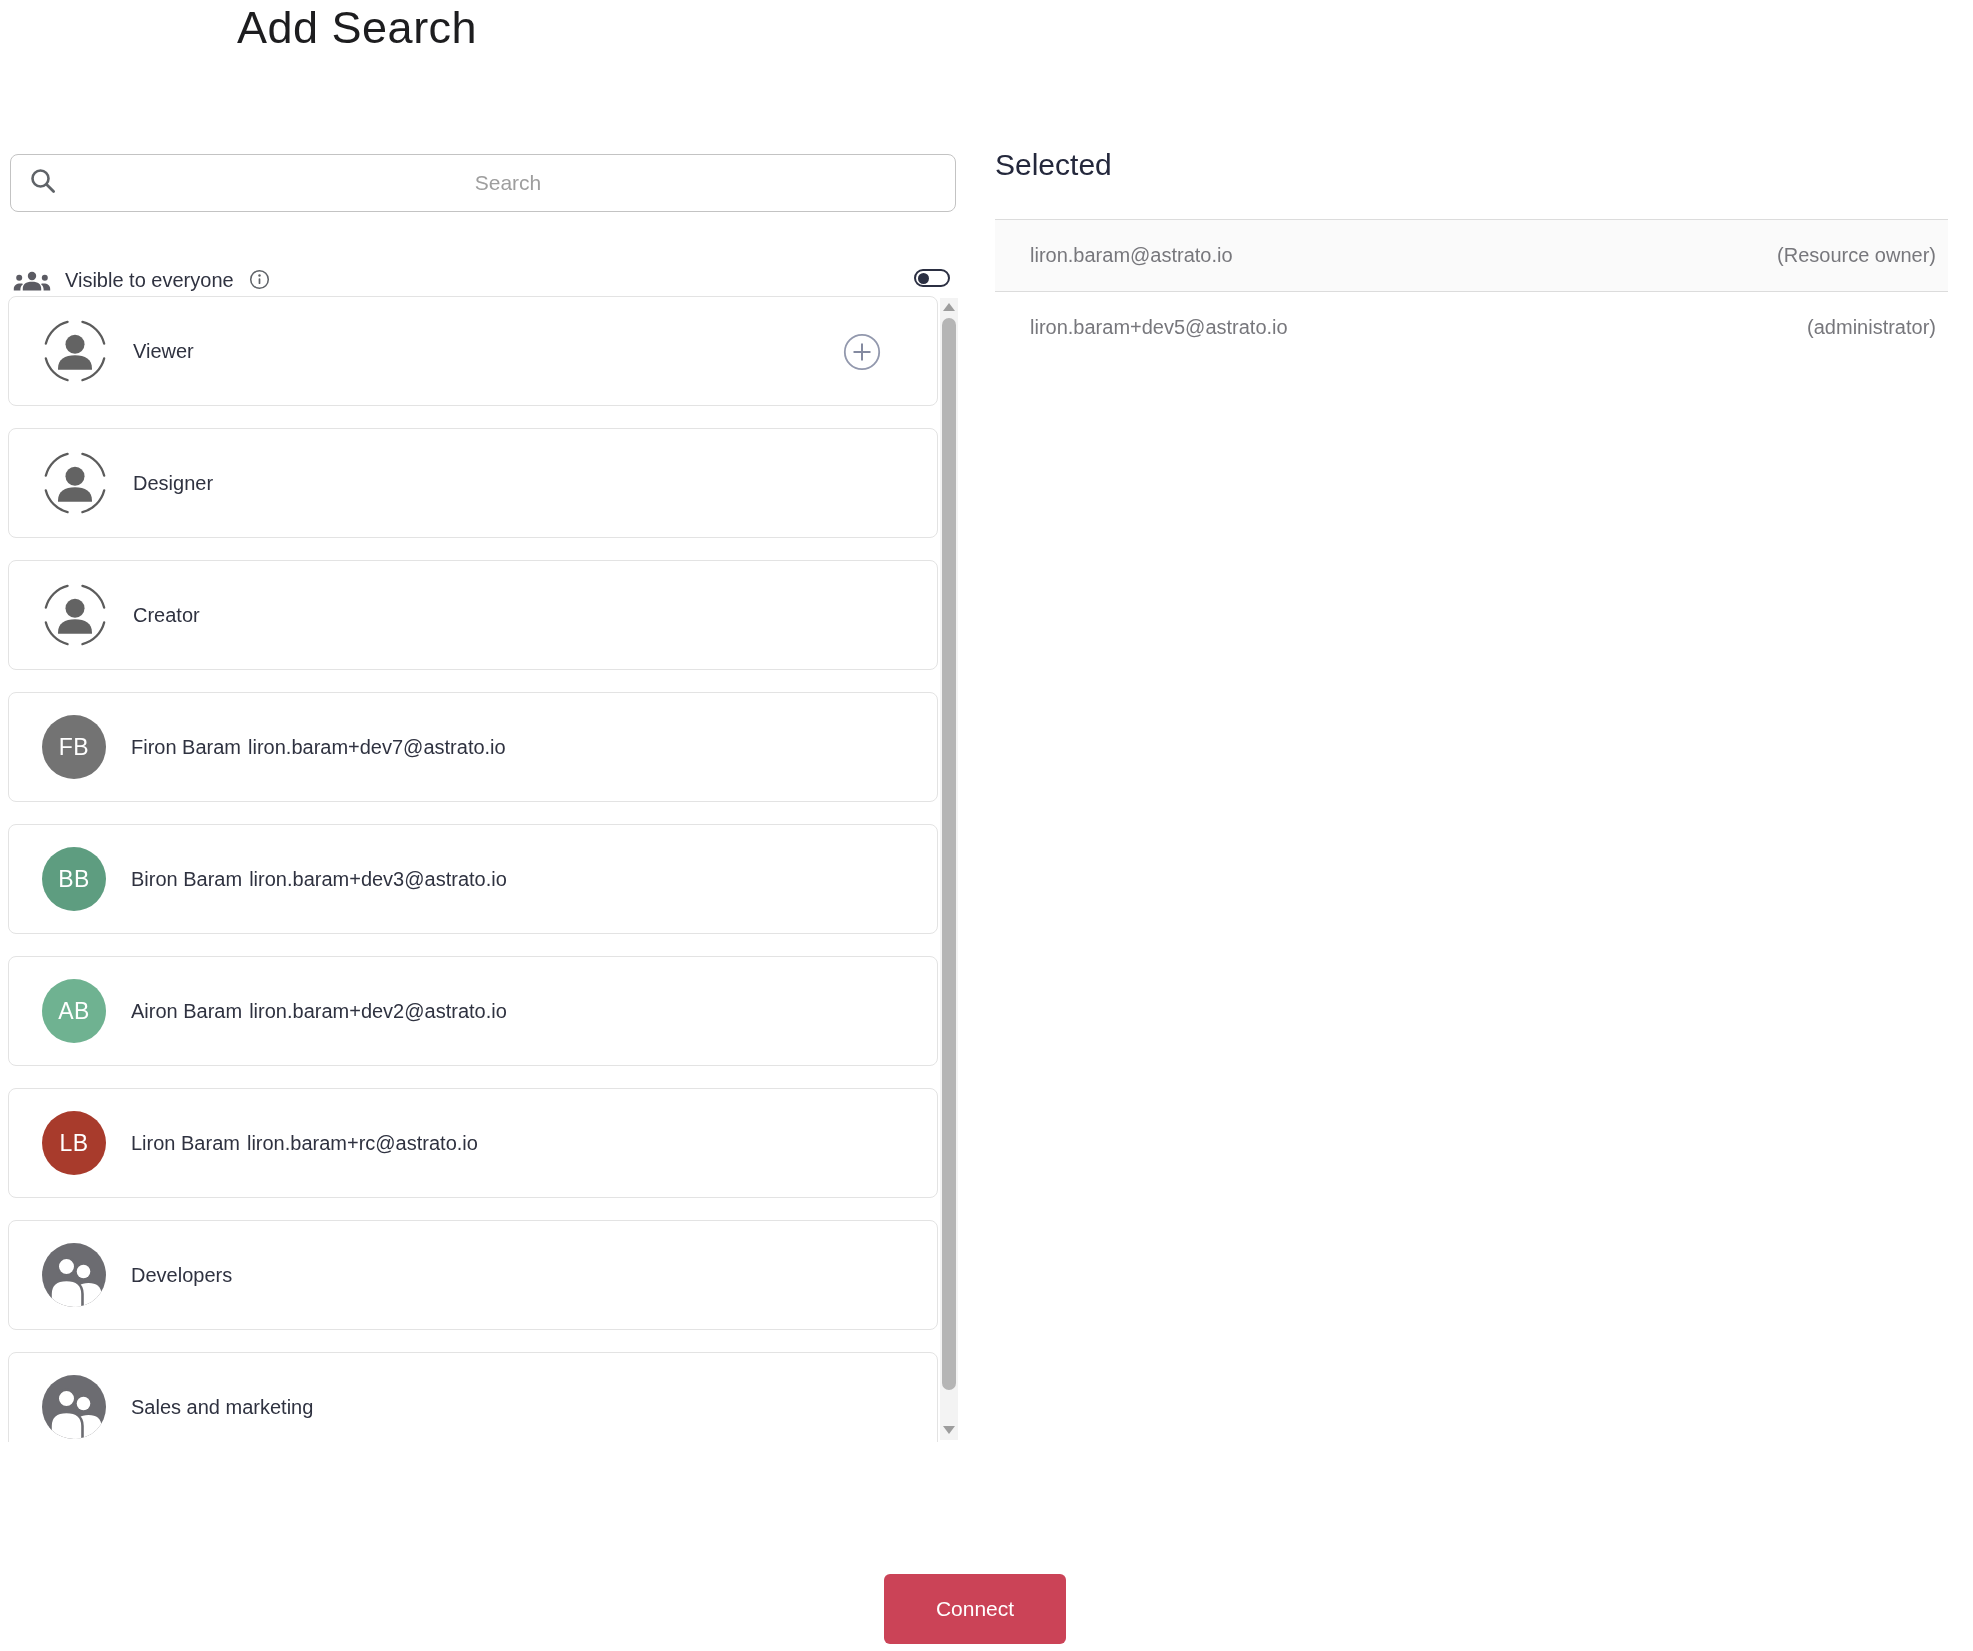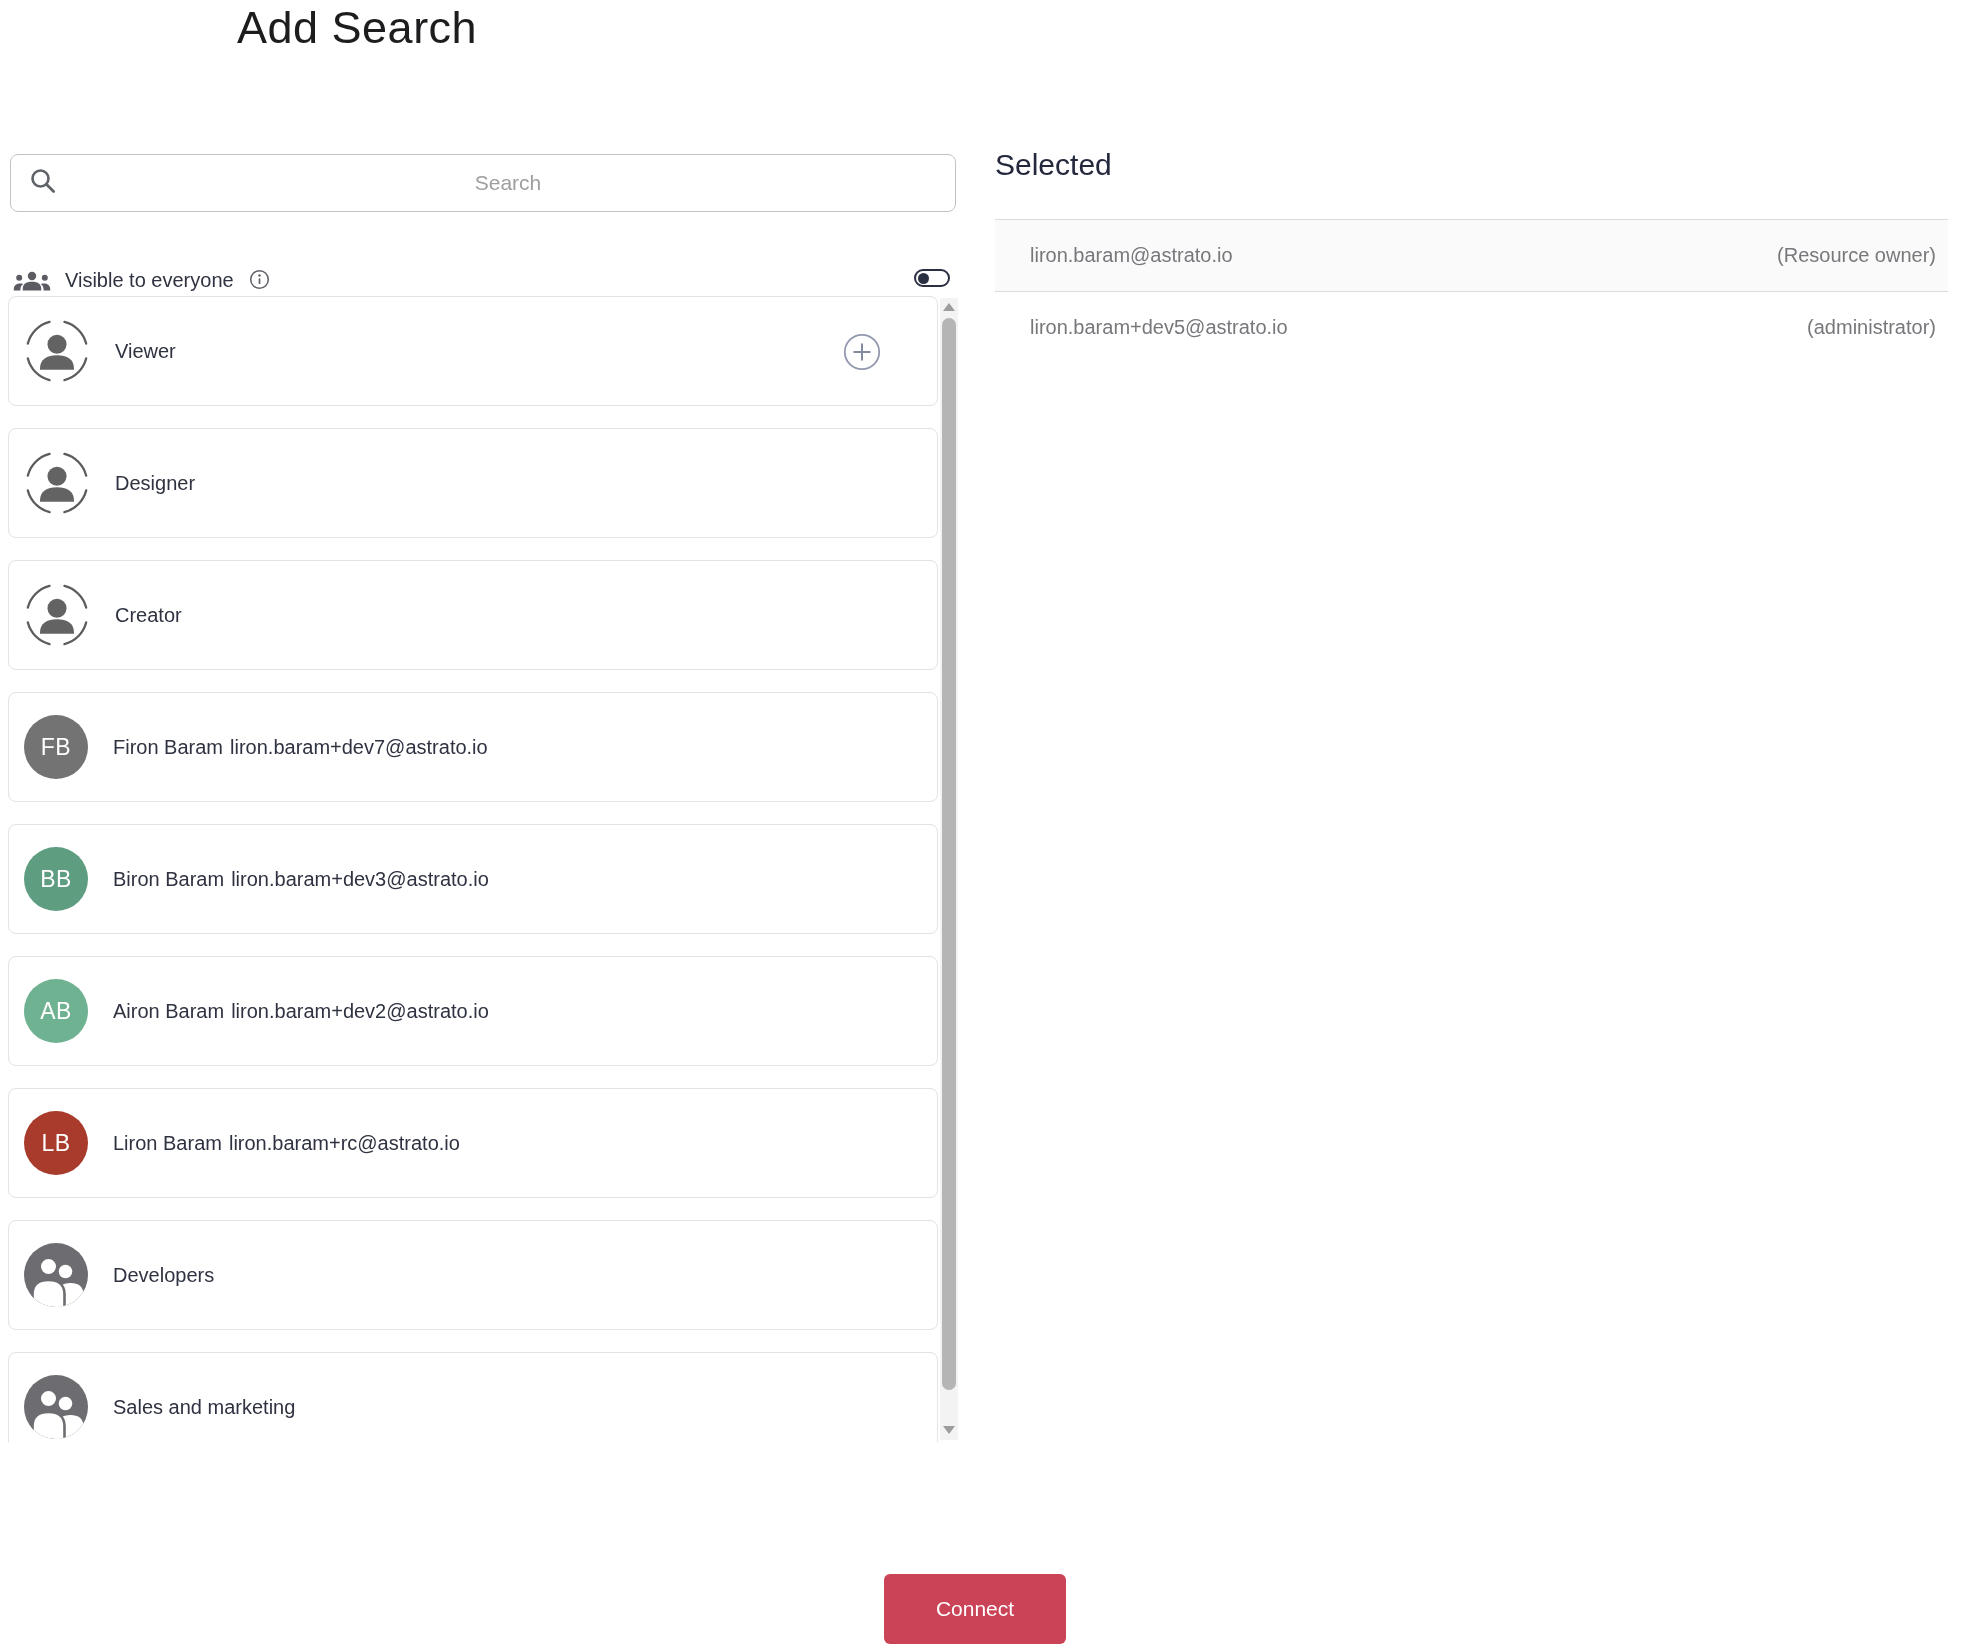--- a/index.html
+++ b/index.html
@@ -26,21 +26,21 @@
   .toggle { margin-left:auto; margin-right:6px; position:relative; width:36px; height:18px;
             border:2px solid #2b2f42; border-radius:12px; background:#fff; cursor:pointer; }
   .toggle .knob { position:absolute; left:2px; top:1.5px; width:11px; height:11px;
                   border-radius:50%; background:#2b2f42; }
 
   
   .member-list { position:absolute; left:8px; top:296px; width:950px; height:1146px;
                  overflow:hidden; }
   .member-card { position:relative; width:930px; height:110px; margin-bottom:22px;
                  border:1px solid #e3e3e3; border-radius:8px; background:#fff;
-                 display:flex; align-items:center; padding-left:15px; }
+                 display:flex; align-items:center; padding-left:33px; }
   .item-label { margin-left:25px; font-size:20px; color:#2f3240; }
   .avatar { width:64px; height:64px; border-radius:50%; flex:0 0 64px;
             display:flex; align-items:center; justify-content:center;
             color:#fff; font-size:23px; letter-spacing:0.5px; }
   .texts { margin-left:25px; display:flex; flex-direction:row; gap:7px; }
   .member-name { font-size:20px; color:#2f3240; }
   .member-email { font-size:20px; color:#2f3240; }
   .role-icon, .group-avatar { display:inline-flex; flex:0 0 auto; }
   .add-btn { position:absolute; right:56px; top:36px; width:38px; height:38px;
              background:transparent; border:none; cursor:pointer; padding:0; }

